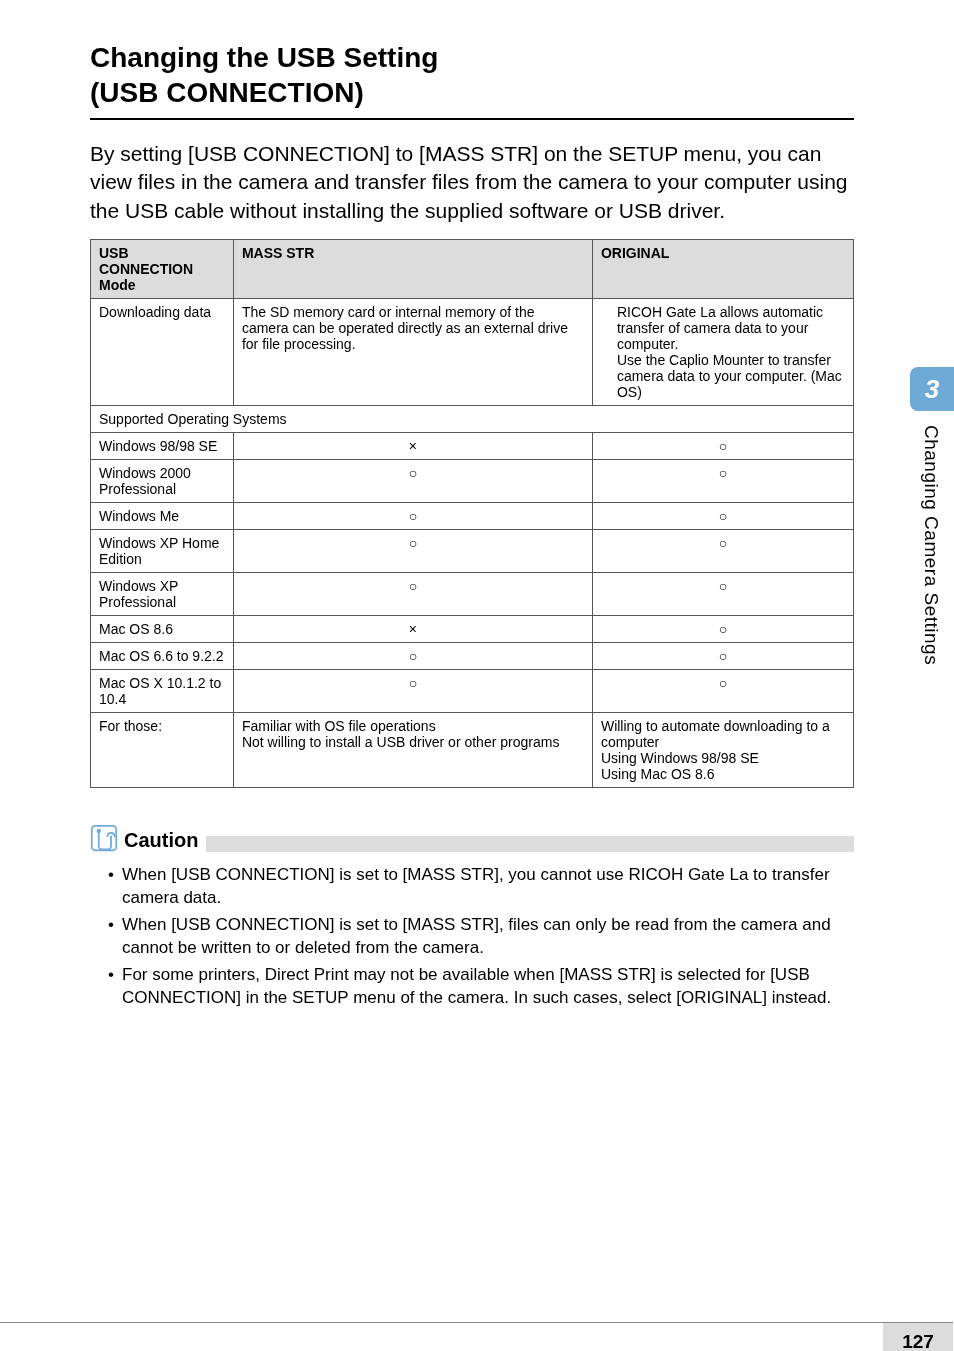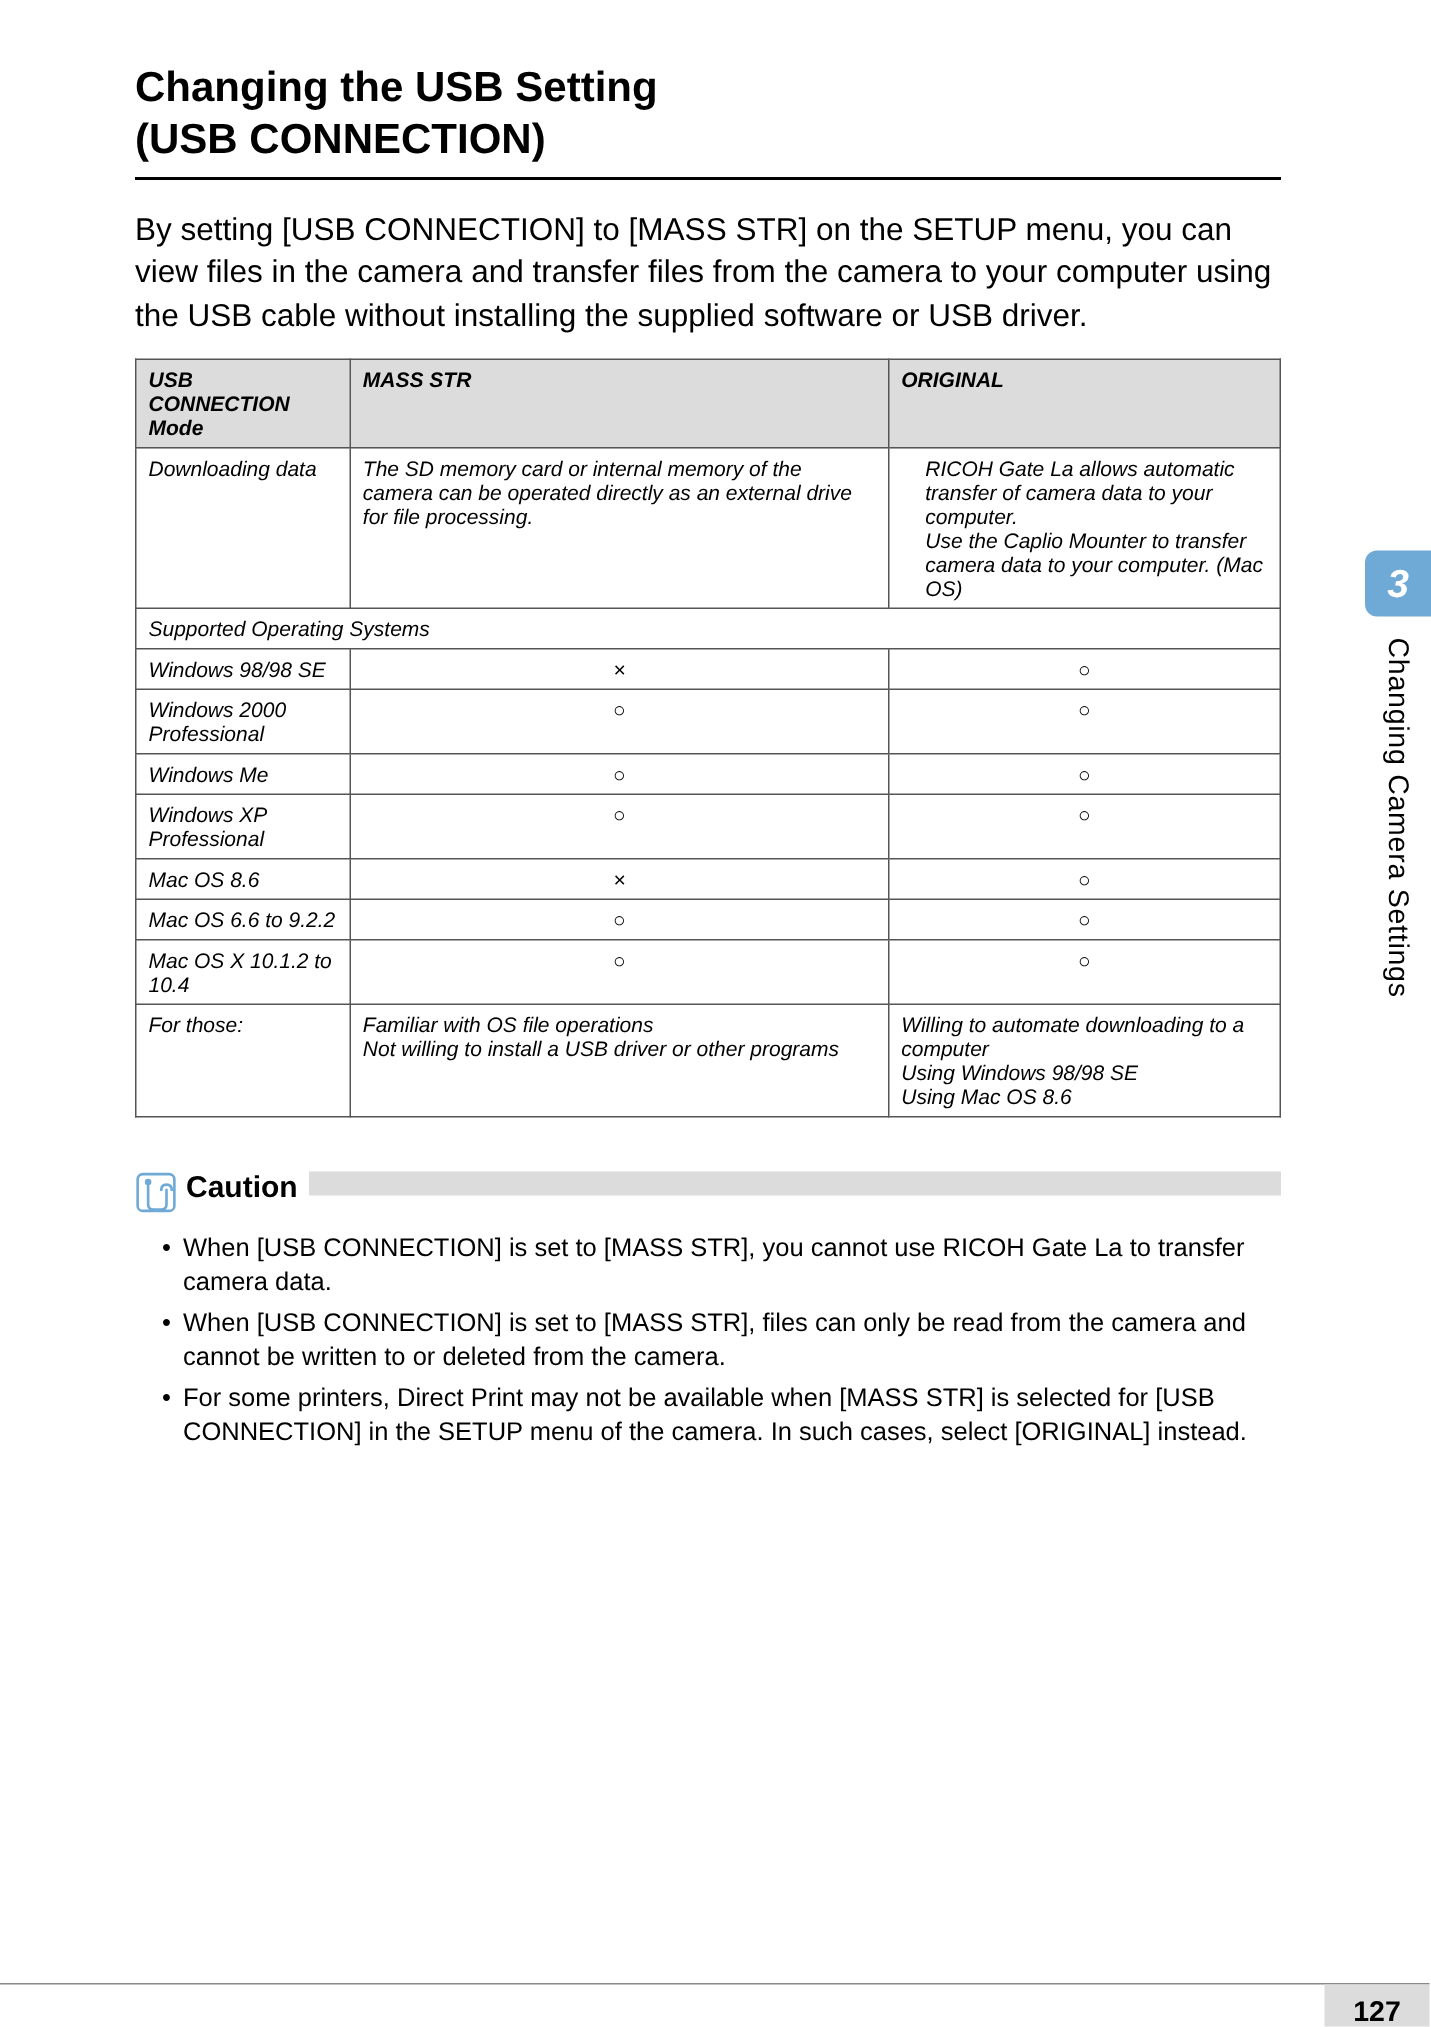--- a/index.html
+++ b/index.html
@@ -31,39 +31,38 @@
   }
   .intro {
     font-size: 21px;
     line-height: 1.35;
     margin-bottom: 14px;
   }
   table {
     border-collapse: collapse;
     width: 100%;
     margin-bottom: 30px;
-    font-style: italic;
   }
   th, td {
     border: 1px solid #555;
     padding: 5px 8px;
     font-size: 14px;
     vertical-align: top;
     text-align: left;
   }
   th {
     background: #dcdcdc;
     font-weight: bold;
   }
   td.center {
     text-align: center;
   }
   .caution-bar {
     display: flex;
-    align-items: flex-start;
+    align-items: flex-end;
     margin-bottom: 12px;
     margin-top: 36px;
   }
   .caution-icon {
     width: 28px;
     height: 28px;
     flex: 0 0 28px;
     margin-right: 6px;
   }
   .caution-label {
@@ -183,20 +182,25 @@
       <td>Windows 2000 Professional</td>
       <td class="center circle">○</td>
       <td class="center circle">○</td>
     </tr>
     <tr>
       <td>Windows Me</td>
       <td class="center circle">○</td>
       <td class="center circle">○</td>
     </tr>
     <tr>
+      <td>Windows XP Home Edition</td>
+      <td class="center circle">○</td>
+      <td class="center circle">○</td>
+    </tr>
+    <tr>
       <td>Windows XP Professional</td>
       <td class="center circle">○</td>
       <td class="center circle">○</td>
     </tr>
     <tr>
       <td>Mac OS 8.6</td>
       <td class="center circle">×</td>
       <td class="center circle">○</td>
     </tr>
     <tr>

